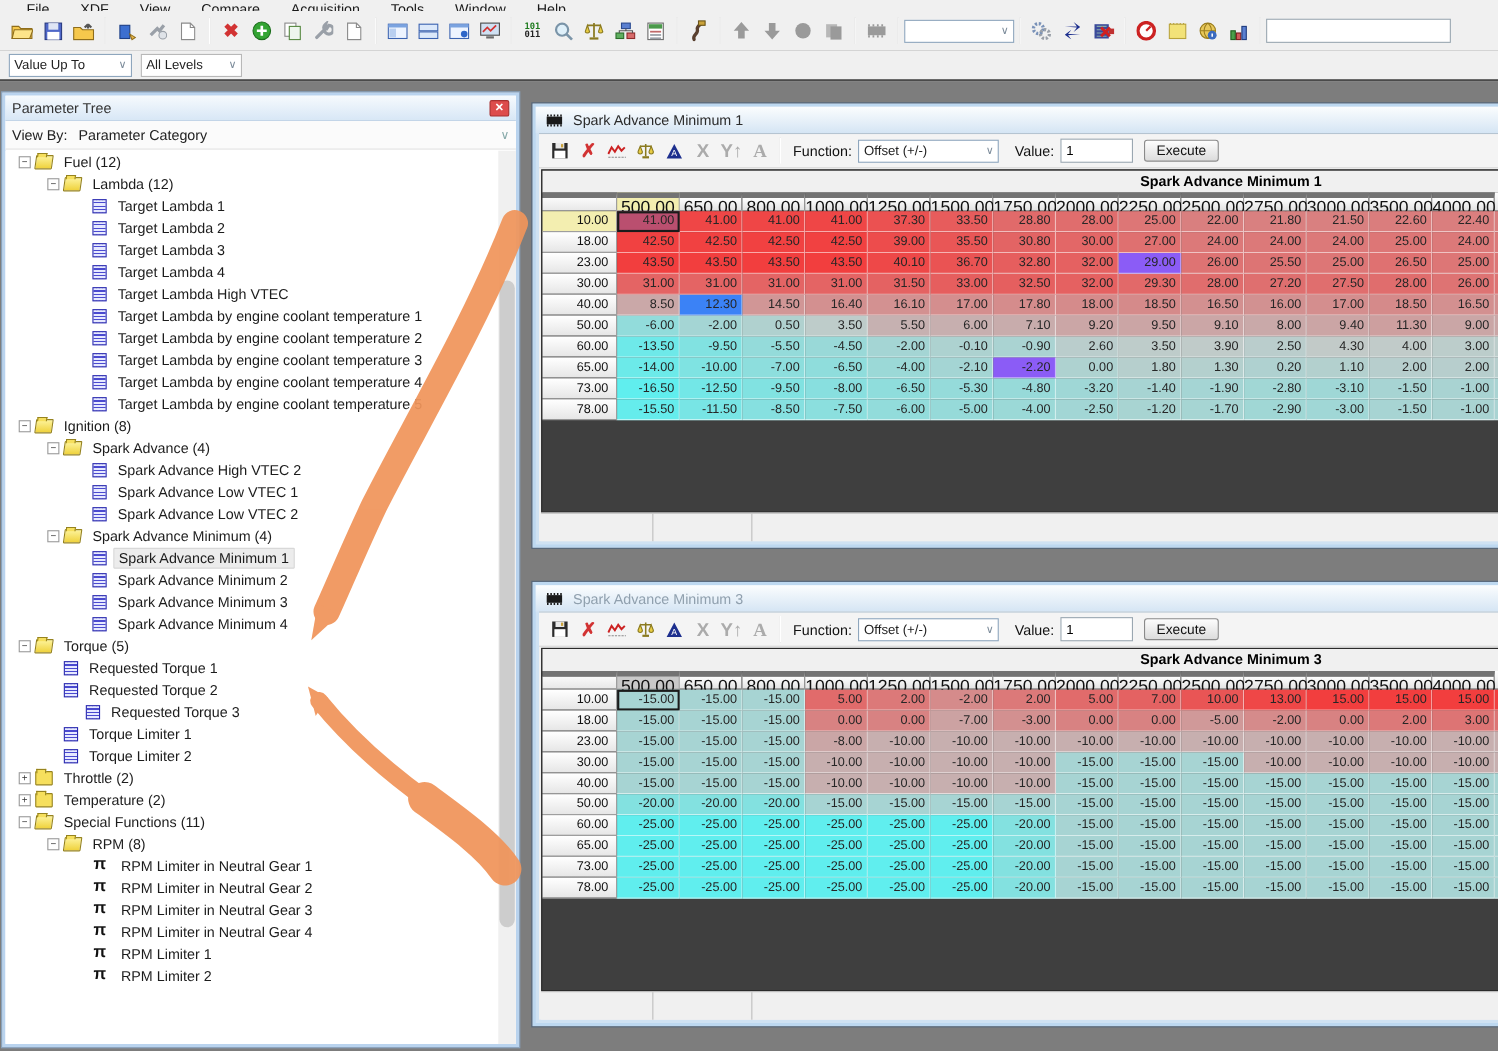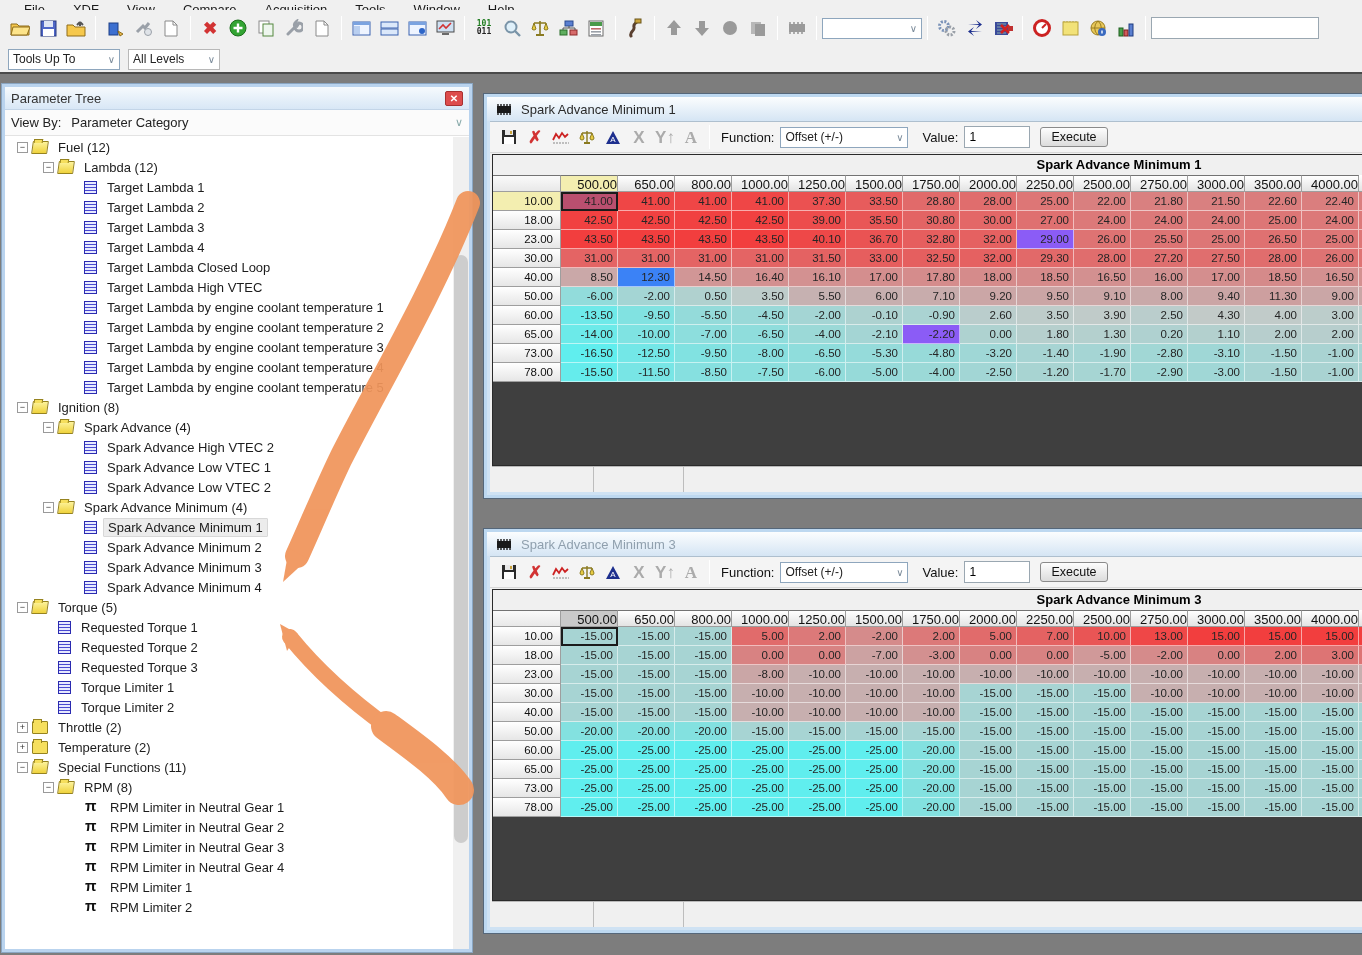--- a/index.html
+++ b/index.html
@@ -65,22 +65,22 @@
   .wt-btn { width:26px; height:24px; display:flex; align-items:center; justify-content:center; }
   .wt-lbl { font-size:13px; color:#111; margin:0 6px; }
   .exec-btn { margin-left:10px; padding:2px 10px; font-size:12.5px; color:#111; background:linear-gradient(#fdfdfd,#dcdcdc);
               border:1px solid #8a8a8a; border-radius:3px; }
   .table-zone { position:absolute; left:2px; right:0; top:32px; bottom:26px; background:#3f3f3f;
                 border:1px solid #2a2a2a; overflow:hidden; }
   .table-title { width:1252px; text-align:center; font-size:13px; font-weight:bold; color:#000;
                  background:#f0f0f0; padding:2px 0 3px 0; }
   .grid-row { display:flex; }
   .hcell { width:57px; height:17px; background:linear-gradient(#ffffff,#e3e3e3); border-right:1px solid #9e9e9e;
-           border-bottom:1px solid #9e9e9e; border-top:1px solid #737373; font-size:13px; color:#111;
-           text-align:right; padding-top:1px; }
+           border-bottom:1px solid #9e9e9e; border-top:5px solid #737373; font-size:16px; color:#111;
+           text-align:center; padding-top:1px; }
   .hcell.corner { width:68px; background:linear-gradient(#fafafa,#e8e8e8); }
   .rhead { width:68px; height:19px; background:linear-gradient(#ffffff,#e6e6e6); border-right:1px solid #9e9e9e;
            border-bottom:1px solid #9e9e9e; font-size:11.5px; color:#111; text-align:right; padding:3px 7px 0 0; }
   .cell { width:57px; height:19px; font-size:11.5px; color:#262626; text-align:right; padding:3px 4px 0 0;
           border-right:1px solid rgba(255,255,255,.55); border-bottom:1px solid rgba(255,255,255,.55); }
   .cell.selcell { border:2px solid #1b1b1b; padding:1px 3px 0 0; }
   .sliver { width:8px; height:19px; border-bottom:1px solid rgba(255,255,255,.55); }
   .sliver.h { height:17px; background:linear-gradient(#ffffff,#e3e3e3); border-bottom:1px solid #9e9e9e; }
   .win-statusbar { position:absolute; left:2px; right:0; bottom:0; height:26px; background:#f0f0f0;
                    border-top:1px solid #b9b9b9; display:flex; }
@@ -310,21 +310,21 @@
         <rect x="7" y="10" width="4" height="6" fill="#d05a5a" stroke="#7e1e1e"></rect>
         <rect x="12" y="4" width="4" height="12" fill="#5a7fd0" stroke="#1e3a7e"></rect>
       </svg>
     </span>
   <span class="tb-sep"></span>
   <input class="tb-input" style="width: 168px;" value="">
 </div>
 
 <div class="filterbar">
   <span class="combo" style="width:112px;">
-      <span>Tools Up To</span>
+      <span>Value Up To</span>
       <span class="chev">∨</span>
     </span>
   <span class="combo" style="width:92px; border-color:#b8b8b8;">
       <span>All Levels</span>
       <span class="chev">∨</span>
     </span>
 </div>
 
 <div class="tree-panel">
   <div class="tree-titlebar">
@@ -363,25 +363,20 @@
         <span class="tlabel">Target Lambda 3</span>
       </div>
       <div class="tnode" style="padding-left: 64px;">
         <span class="noexp"></span>
         <span class="ticon table"></span>
         <span class="tlabel">Target Lambda 4</span>
       </div>
       <div class="tnode" style="padding-left: 64px;">
         <span class="noexp"></span>
         <span class="ticon table"></span>
-        <span class="tlabel">Target Lambda Closed Loop</span>
-      </div>
-      <div class="tnode" style="padding-left: 64px;">
-        <span class="noexp"></span>
-        <span class="ticon table"></span>
         <span class="tlabel">Target Lambda High VTEC</span>
       </div>
       <div class="tnode" style="padding-left: 64px;">
         <span class="noexp"></span>
         <span class="ticon table"></span>
         <span class="tlabel">Target Lambda by engine coolant temperature 1</span>
       </div>
       <div class="tnode" style="padding-left: 64px;">
         <span class="noexp"></span>
         <span class="ticon table"></span>
@@ -460,21 +455,21 @@
       <div class="tnode" style="padding-left: 38px;">
         <span class="noexp"></span>
         <span class="ticon table"></span>
         <span class="tlabel">Requested Torque 1</span>
       </div>
       <div class="tnode" style="padding-left: 38px;">
         <span class="noexp"></span>
         <span class="ticon table"></span>
         <span class="tlabel">Requested Torque 2</span>
       </div>
-      <div class="tnode" style="padding-left: 38px;">
+      <div class="tnode" style="padding-left: 58px;">
         <span class="noexp"></span>
         <span class="ticon table"></span>
         <span class="tlabel">Requested Torque 3</span>
       </div>
       <div class="tnode" style="padding-left: 38px;">
         <span class="noexp"></span>
         <span class="ticon table"></span>
         <span class="tlabel">Torque Limiter 1</span>
       </div>
       <div class="tnode" style="padding-left: 38px;">

